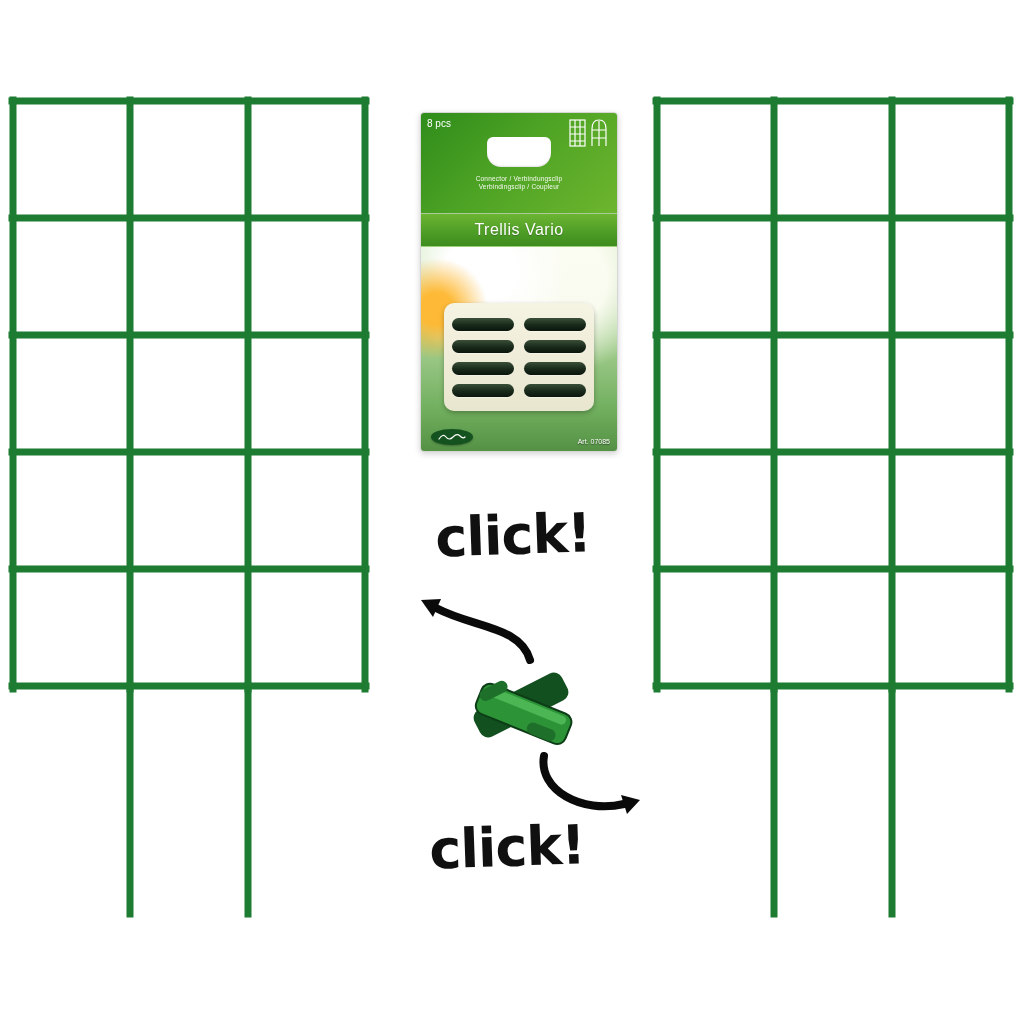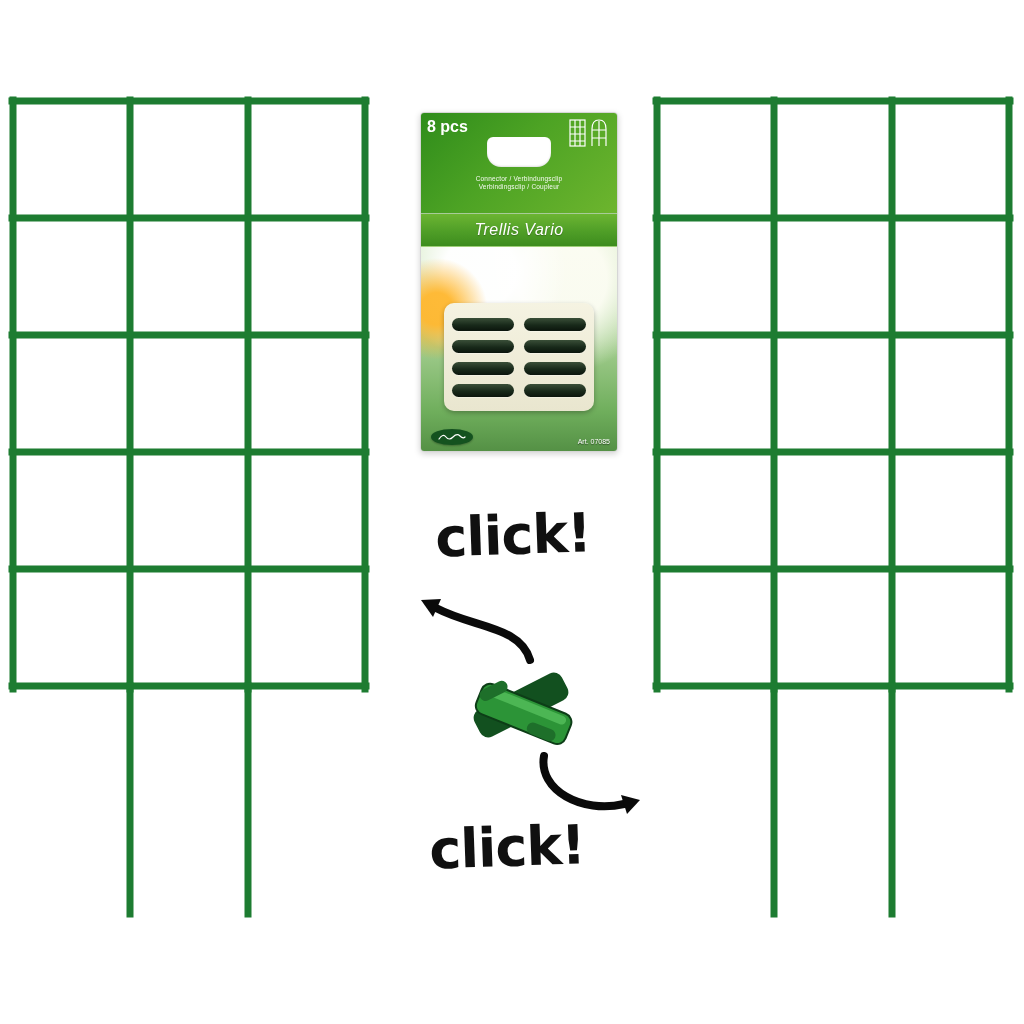--- a/index.html
+++ b/index.html
@@ -15,38 +15,37 @@
   .package{
     position:absolute;left:420px;top:112px;width:196px;height:338px;
     border:1px solid #d6d6d6;border-radius:4px;overflow:hidden;
     box-shadow:0 2px 6px rgba(0,0,0,.18);background:#fff;
   }
   .pkg-header{
     position:relative;height:100px;
     background:linear-gradient(135deg,#2f8c1b 0%,#4da324 45%,#6db52e 100%);
   }
   .pcs-label{
-    position:absolute;left:6px;top:5px;color:#ffffff;font-size:16px;font-weight:bold;
+    position:absolute;left:6px;top:5px;color:#ffffff;font-size:10px;font-weight:normal;
   }
   .pkg-icons{position:absolute;right:5px;top:4px;}
   .hang-tab{
     position:absolute;left:50%;top:24px;transform:translateX(-50%);
     width:64px;height:30px;background:#ffffff;border-radius:6px 6px 14px 14px;
     box-shadow:inset 0 -1px 2px rgba(0,0,0,.12);
   }
   .pkg-desc{
     position:absolute;left:0;right:0;top:62px;text-align:center;color:#ffffff;
     font-size:6.5px;line-height:8px;letter-spacing:.2px;opacity:.95;
   }
   .pkg-banner{
     height:32px;display:flex;align-items:center;justify-content:center;
     background:linear-gradient(180deg,#6cb532 0%,#4f9e27 55%,#3d8c1e 100%);
     border-top:1px solid rgba(255,255,255,.55);
     border-bottom:1px solid rgba(255,255,255,.35);
-    font-style:italic;
   }
   .pkg-banner span{
     color:#ffffff;font-size:16px;letter-spacing:.5px;
     text-shadow:0 1px 1px rgba(0,0,0,.25);
   }
   .pkg-photo{
     position:relative;height:206px;
     background:
       radial-gradient(circle at 8% 30%, rgba(255,183,46,.95) 0 7%, rgba(255,183,46,0) 22%),
       radial-gradient(circle at 30% 12%, rgba(255,255,255,.98) 0 16%, rgba(255,255,255,0) 38%),

